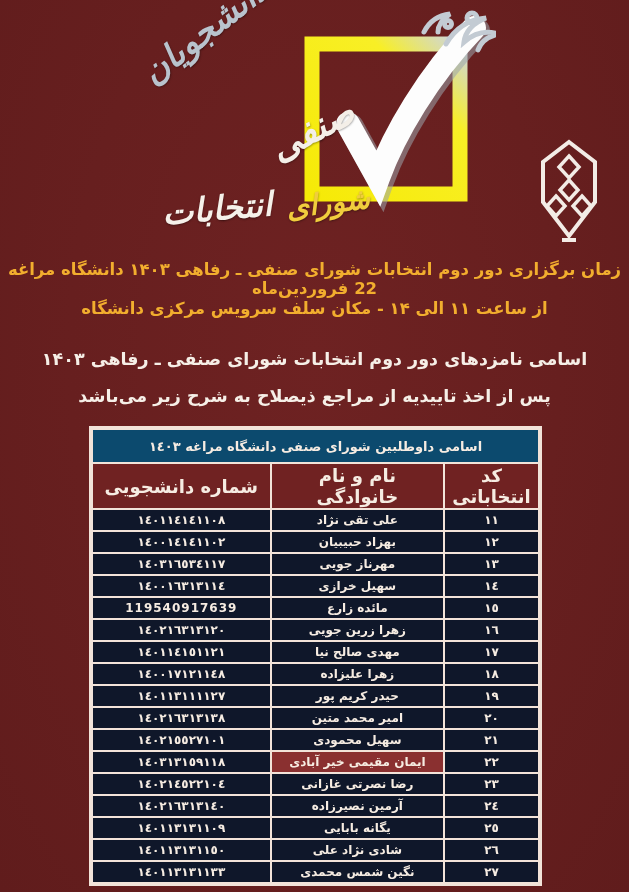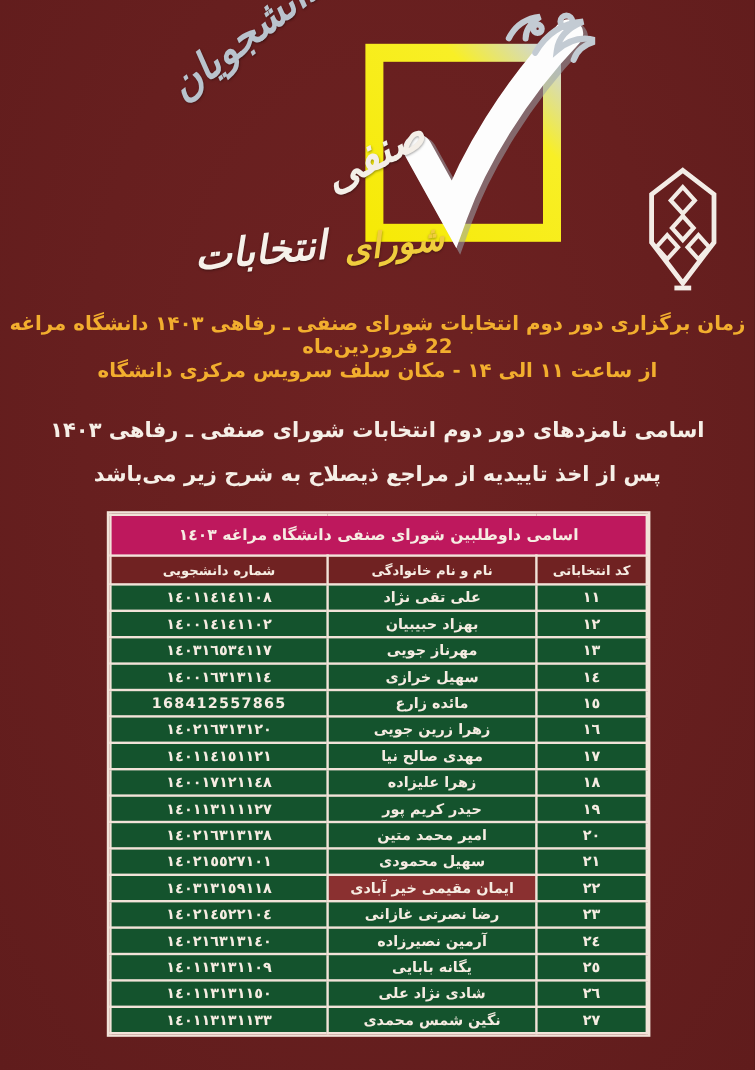--- a/index.html
+++ b/index.html
@@ -44,25 +44,25 @@
     border:2px solid #f2e3d9;
     color:#f6ece2;
     font-weight:bold;
     text-align:center;
     padding:1px 4px;
     height:18px;
   }
   .title-cell{
     font-size:13px;
     height:30px;
-    background:#be185d;
+    background:#0c4a6e;
     letter-spacing:.5px;
   }
-  thead th.colhead{font-size:11px;background:#702222;height:20px;}
-  tbody td{font-size:12px;background:#14532d;}
+  thead th.colhead{font-size:18px;background:#702222;height:20px;}
+  tbody td{font-size:12px;background:#0f172a;}
   td.code-col{width:86px;text-align:center;}
   td.name-col{width:177px;}
   td.id-col{width:178px;letter-spacing:1px;}
   td.hl{background:#8a3030;}
   table{box-shadow:0 0 0 2px #f2e3d9;}
 </style>
 </head>
 <body>
 
 <div class="poster">
@@ -150,21 +150,21 @@
 
     <tr>
       <td class="code-col">١٤</td>
       <td class="name-col">سهیل خرازی</td>
       <td class="id-col">١٤٠٠١٦٣١٣١١٤</td>
     </tr>
 
     <tr>
       <td class="code-col">١٥</td>
       <td class="name-col">مائده زارع</td>
-      <td class="id-col">168412557865</td>
+      <td class="id-col">119540917639</td>
     </tr>
 
     <tr>
       <td class="code-col">١٦</td>
       <td class="name-col">زهرا زرین جویی</td>
       <td class="id-col">١٤٠٢١٦٣١٣١٢٠</td>
     </tr>
 
     <tr>
       <td class="code-col">١٧</td>

